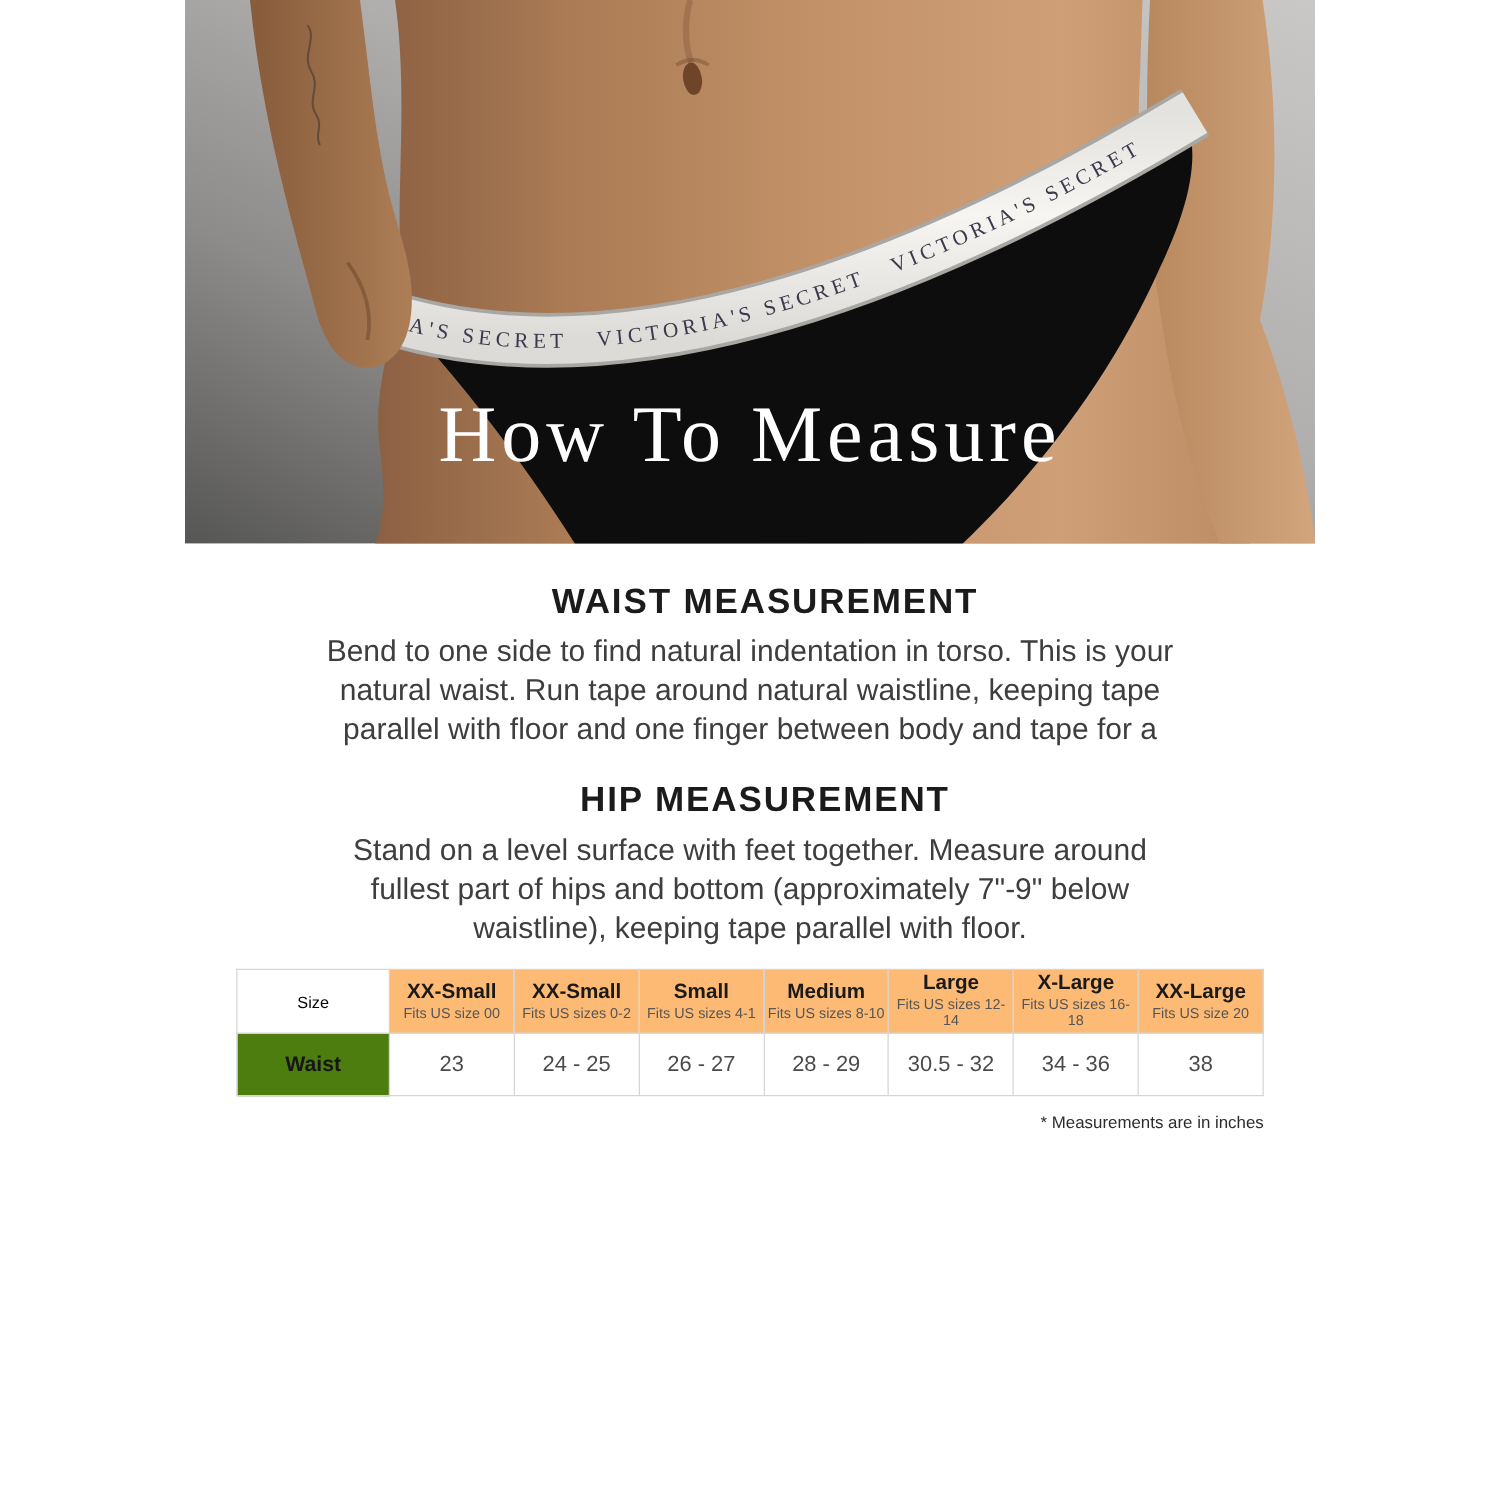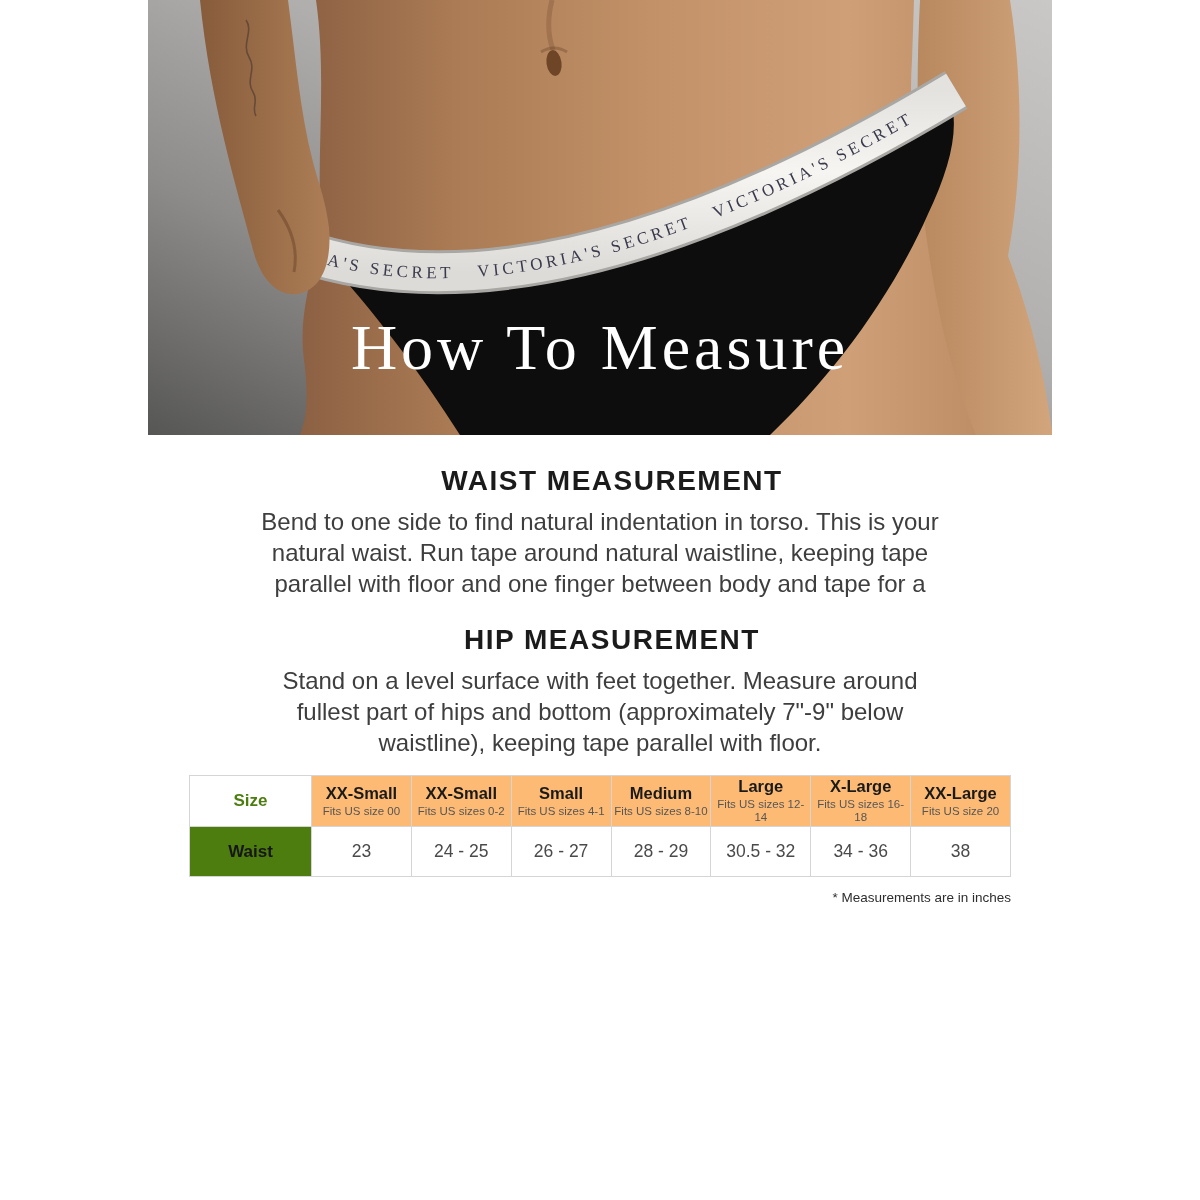--- a/index.html
+++ b/index.html
@@ -29,21 +29,21 @@
     text-align:center; font-family:"Liberation Serif", serif; font-weight:400;
     font-size:37px; line-height:1.1; color:#141414; letter-spacing:1px; margin:36px 0 0 0;
   }
   table.size-chart {
     border-collapse:collapse; table-layout:fixed; width:822px; margin:17px auto 0 auto;
   }
   .size-chart th, .size-chart td {
     border:1px solid #d5d5d5; text-align:center; vertical-align:middle; padding:0;
   }
   .size-chart thead th { background:#fdba74; height:50px; }
-  .size-chart thead th.corner { background:#ffffff; font-size:17px; font-weight:700; color:#4d7c0f; }
+  .size-chart thead th.corner { background:#ffffff; font-size:13px; font-weight:400; color:#000000; }
   .col-label { font-size:16.5px; font-weight:700; color:#1a1a1a; line-height:1.15; }
   .col-sub   { font-size:11.5px; font-weight:400; color:#565656; line-height:1.2; margin-top:2px; }
   .size-chart tbody th.row-label {
     background:#4d7c0f; font-size:17px; font-weight:700; color:#161616; height:49px;
   }
   .size-chart tbody td { background:#ffffff; font-size:17.5px; color:#4a4a4a; height:49px; }
   .footnote {
     width:822px; margin:13px auto 14px auto; text-align:right;
     font-size:13.5px; font-weight:400; color:#2d2d2d;
   }

